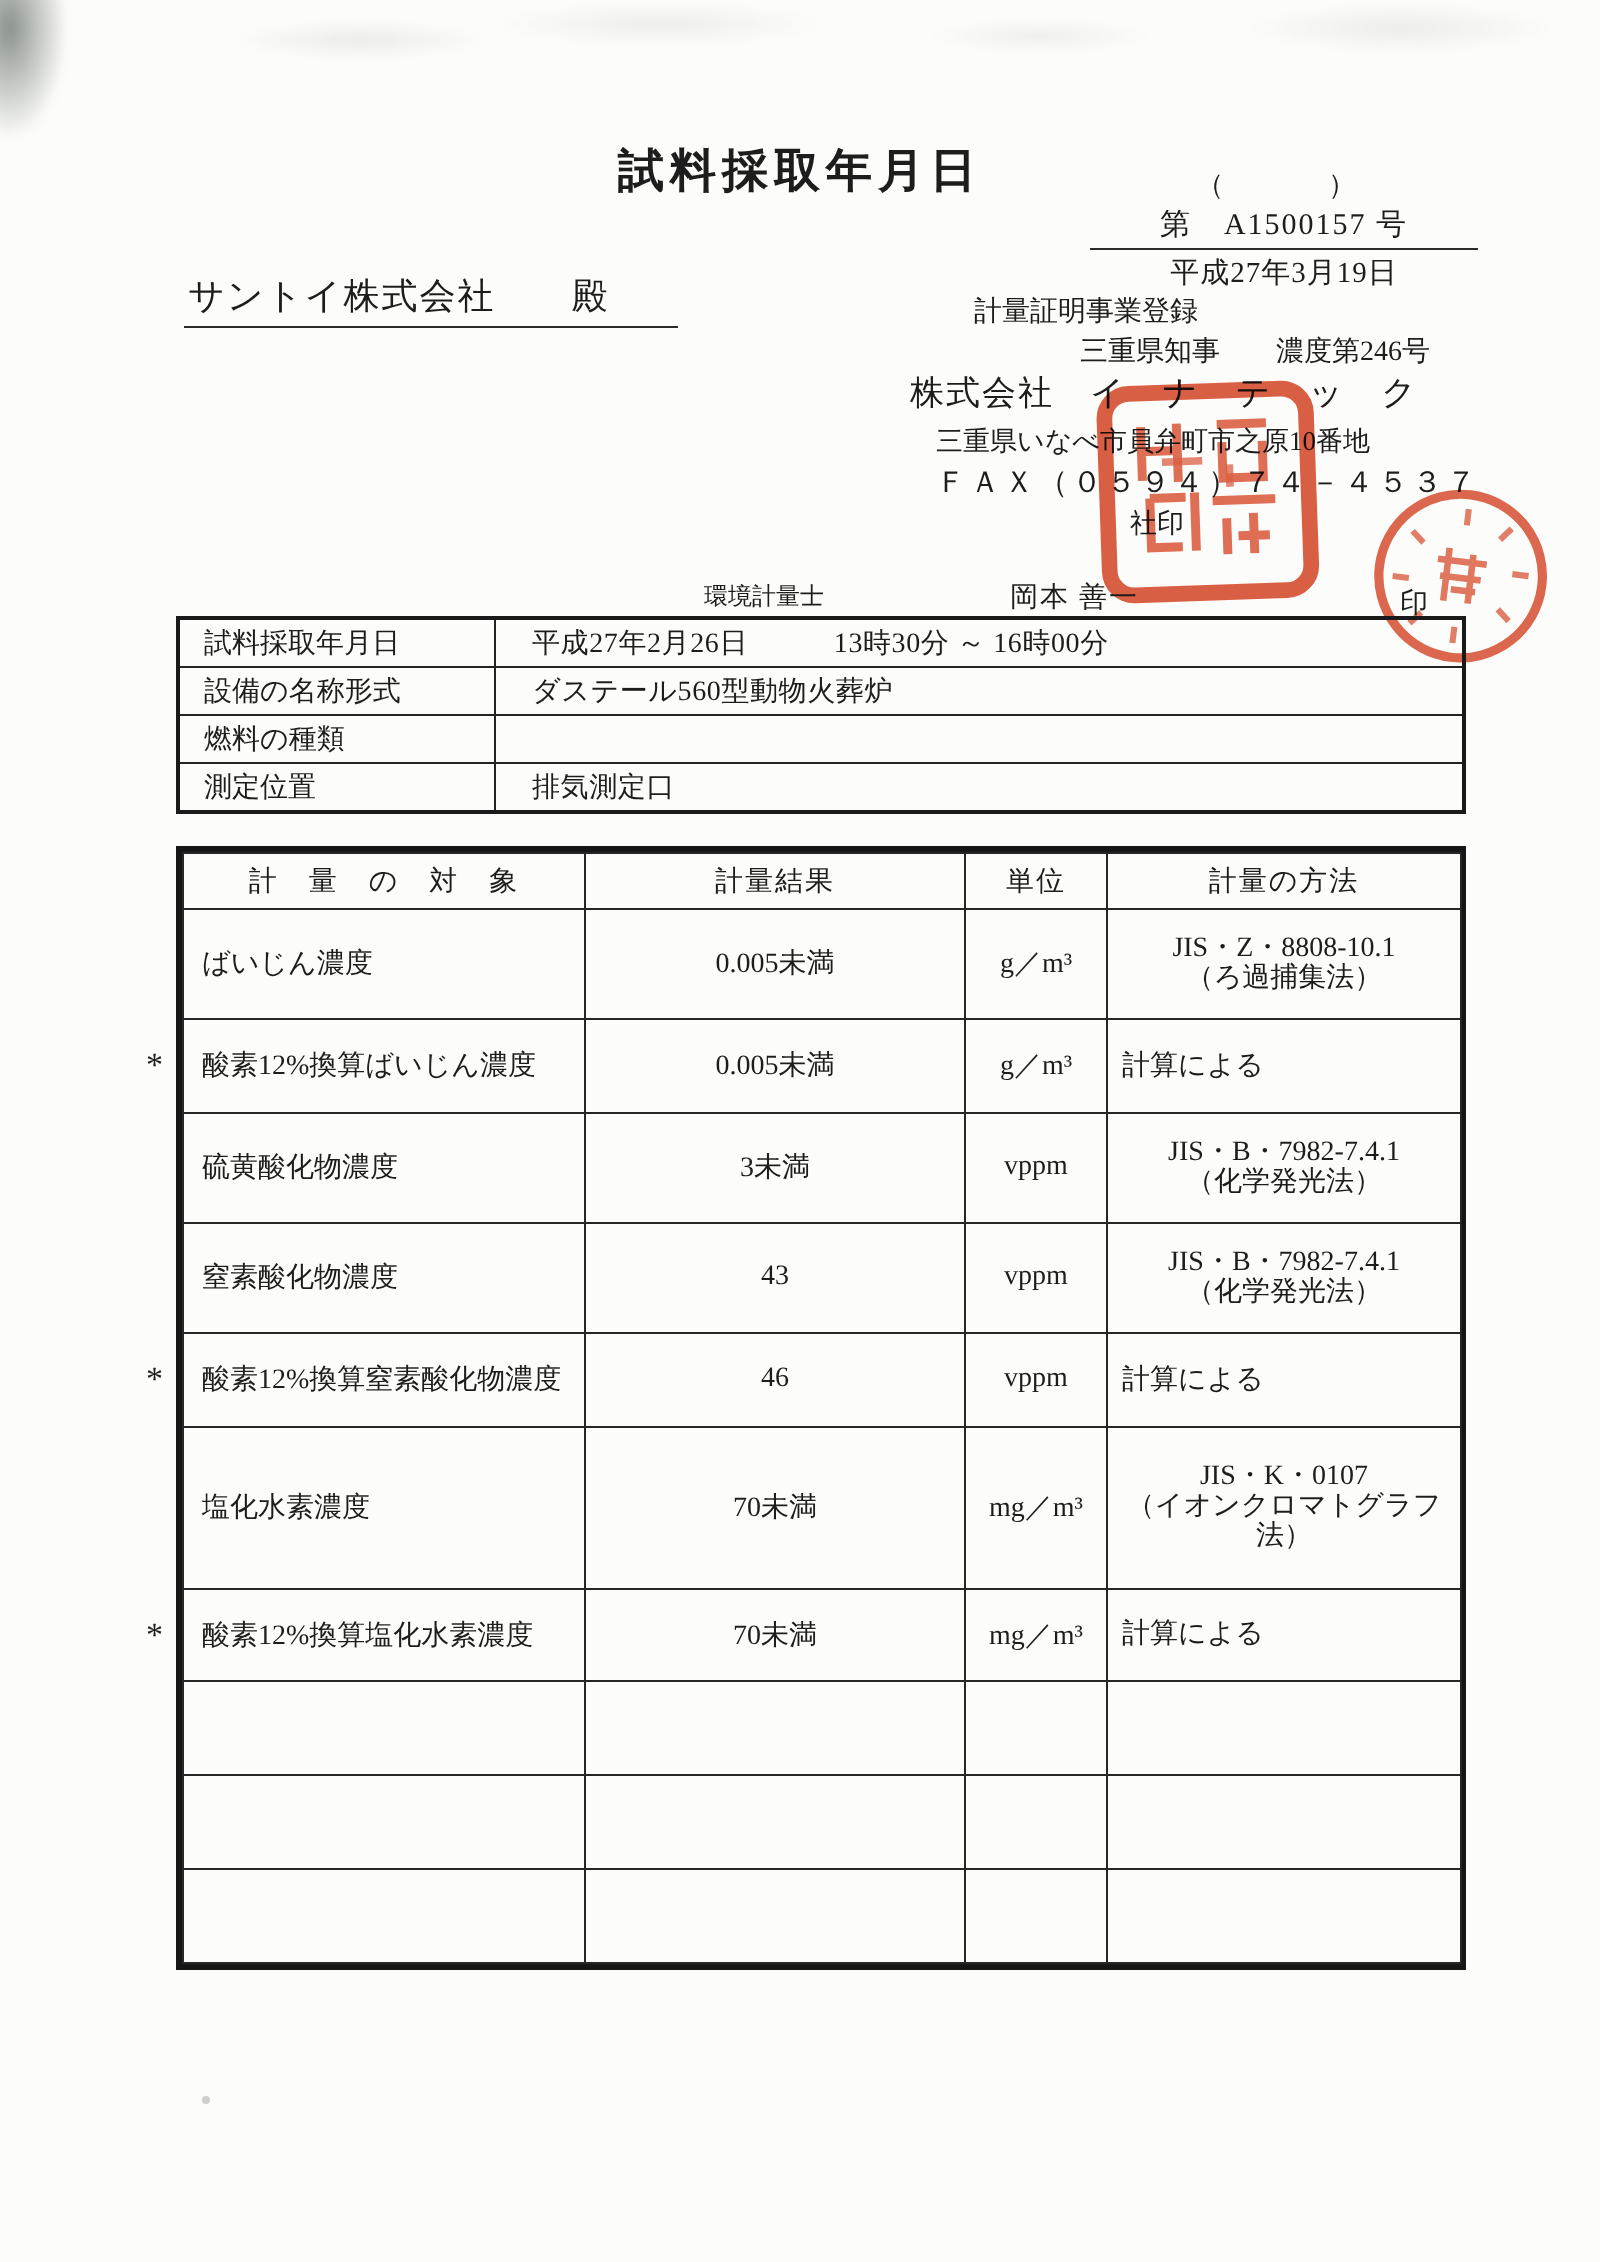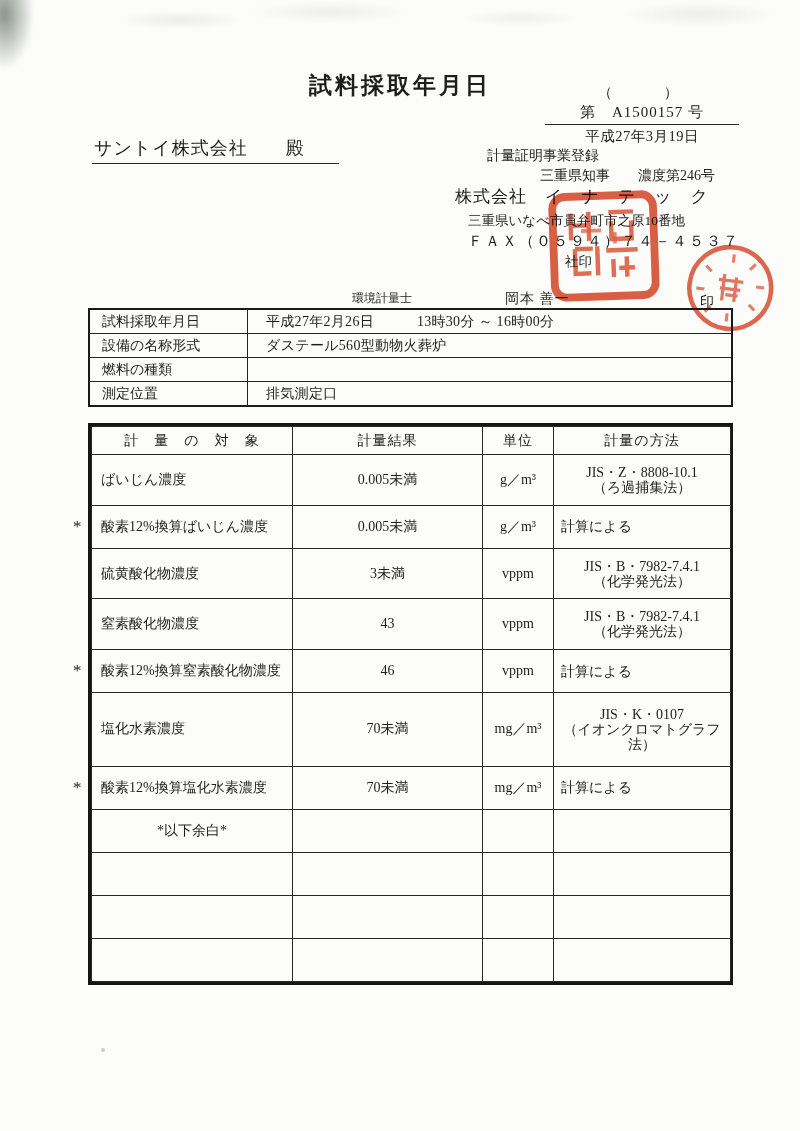--- a/index.html
+++ b/index.html
@@ -225,26 +225,20 @@
           </tr>
           <tr>
             <td class="c-target"><span class="star">*</span>酸素12%換算塩化水素濃度</td>
             <td class="c-result">70未満</td>
             <td class="c-unit">mg／m³</td>
             <td class="c-method">
               <div>計算による</div>
             </td>
           </tr>
           <tr>
-            <td class="c-target center">*以下余白*</td>
-            <td class="c-result"></td>
-            <td class="c-unit"></td>
-            <td class="c-method"></td>
-          </tr>
-          <tr>
             <td class="c-target"></td>
             <td class="c-result"></td>
             <td class="c-unit"></td>
             <td class="c-method"></td>
           </tr>
           <tr>
             <td class="c-target"></td>
             <td class="c-result"></td>
             <td class="c-unit"></td>
             <td class="c-method"></td>

